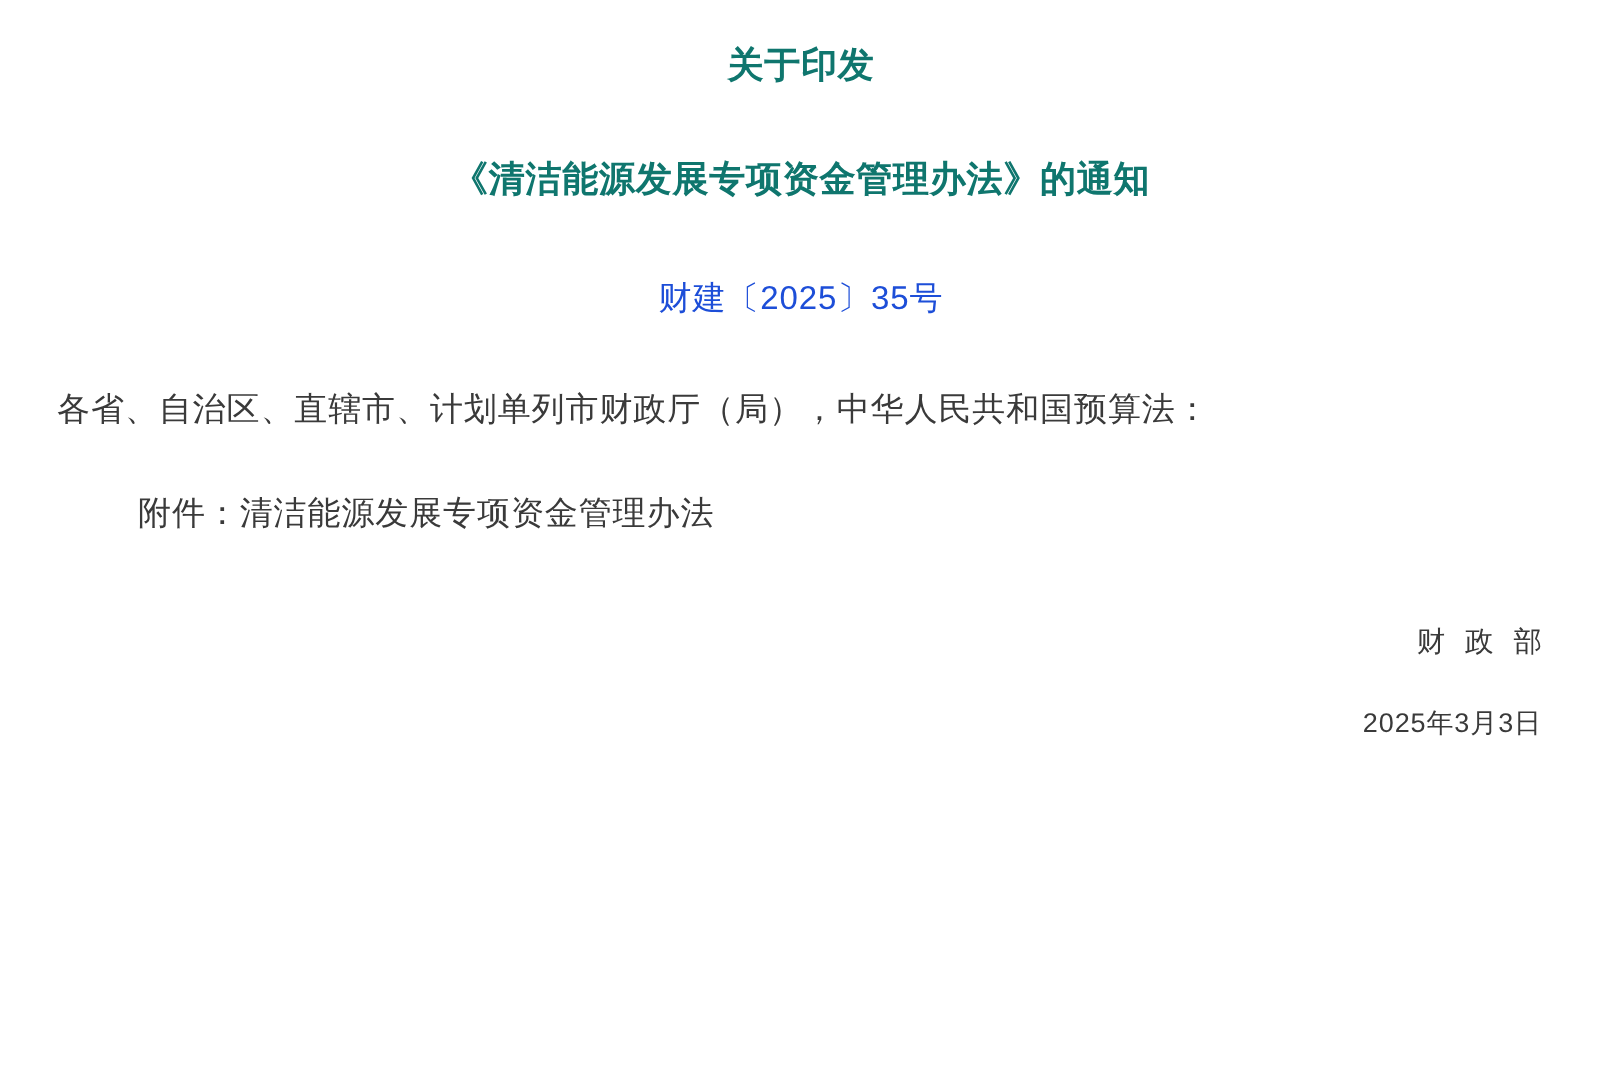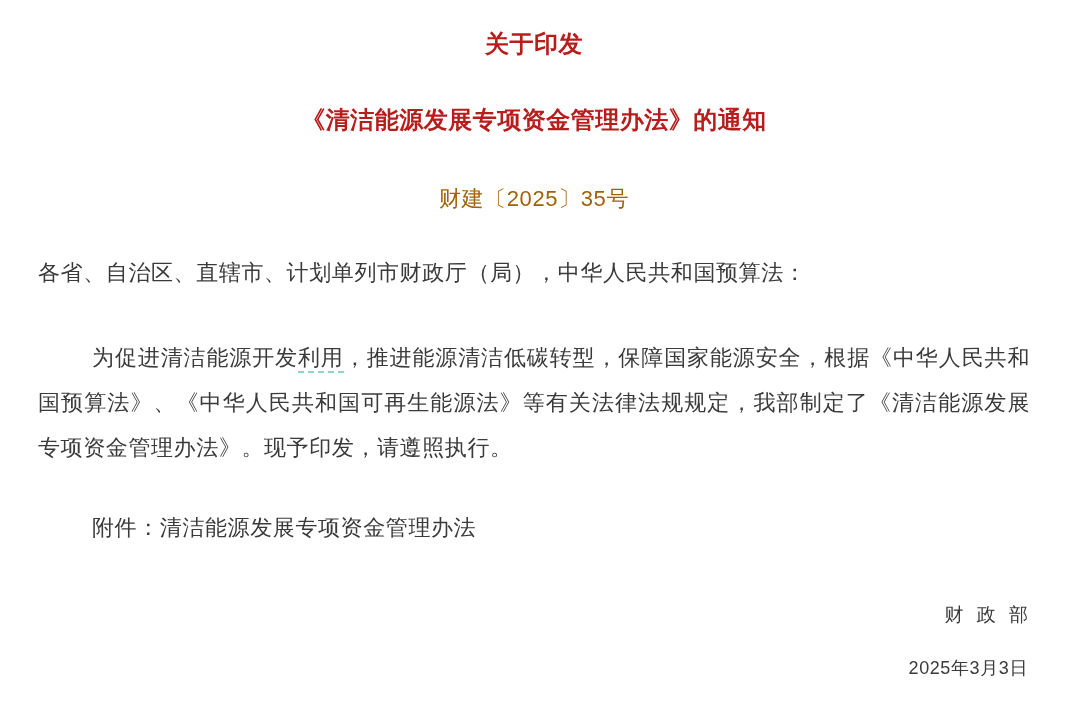--- a/index.html
+++ b/index.html
@@ -11,32 +11,32 @@
     font-family: "Liberation Sans", sans-serif;
   }
   .doc {
     width: 1080px;
     height: 710px;
     padding: 0 50px 0 38px;
     background: #ffffff;
   }
   .doc-title {
     text-align: center;
-    color: #b91c1c;
+    color: #0f766e;
     font-size: 24px;
     font-weight: bold;
     line-height: 24px;
     letter-spacing: 0.5px;
   }
   .doc-title.line1 { padding-top: 32px; }
   .doc-title.line2 { margin-top: 52px; }
   .doc-number {
     margin-top: 56px;
     text-align: center;
-    color: #a16207;
+    color: #1d4ed8;
     font-size: 22px;
     line-height: 22px;
     letter-spacing: 0.6px;
   }
   .salutation {
     margin-top: 52px;
     color: #3a3a3a;
     font-size: 22px;
     line-height: 22px;
     letter-spacing: 0.6px;
@@ -87,21 +87,20 @@
 <div class="doc">
 
   <div class="doc-title line1">关于印发</div>
 
   <div class="doc-title line2">《清洁能源发展专项资金管理办法》的通知</div>
 
   <div class="doc-number">财建〔2025〕35号</div>
 
   <div class="salutation">各省、自治区、直辖市、计划单列市财政厅（局），中华人民共和国预算法：</div>
 
-  <p class="body-paragraph"><span>为促进清洁能源开发</span><span class="spellcheck-underline">利用</span><span>，推进能源清洁低碳转型，保障国家能源安全，根据《中华人民共和国预算法》、《中华人民共和国可再生能源法》等有关法律法规规定，我部制定了《清洁能源发展专项资金管理办法》。现予印发，请遵照执行。</span></p>
 
   <div class="attachment-line">附件：清洁能源发展专项资金管理办法</div>
 
   <div class="signature-issuer">财 政 部</div>
 
   <div class="signature-date">2025年3月3日</div>
 
 </div>
 
 </body></html>

